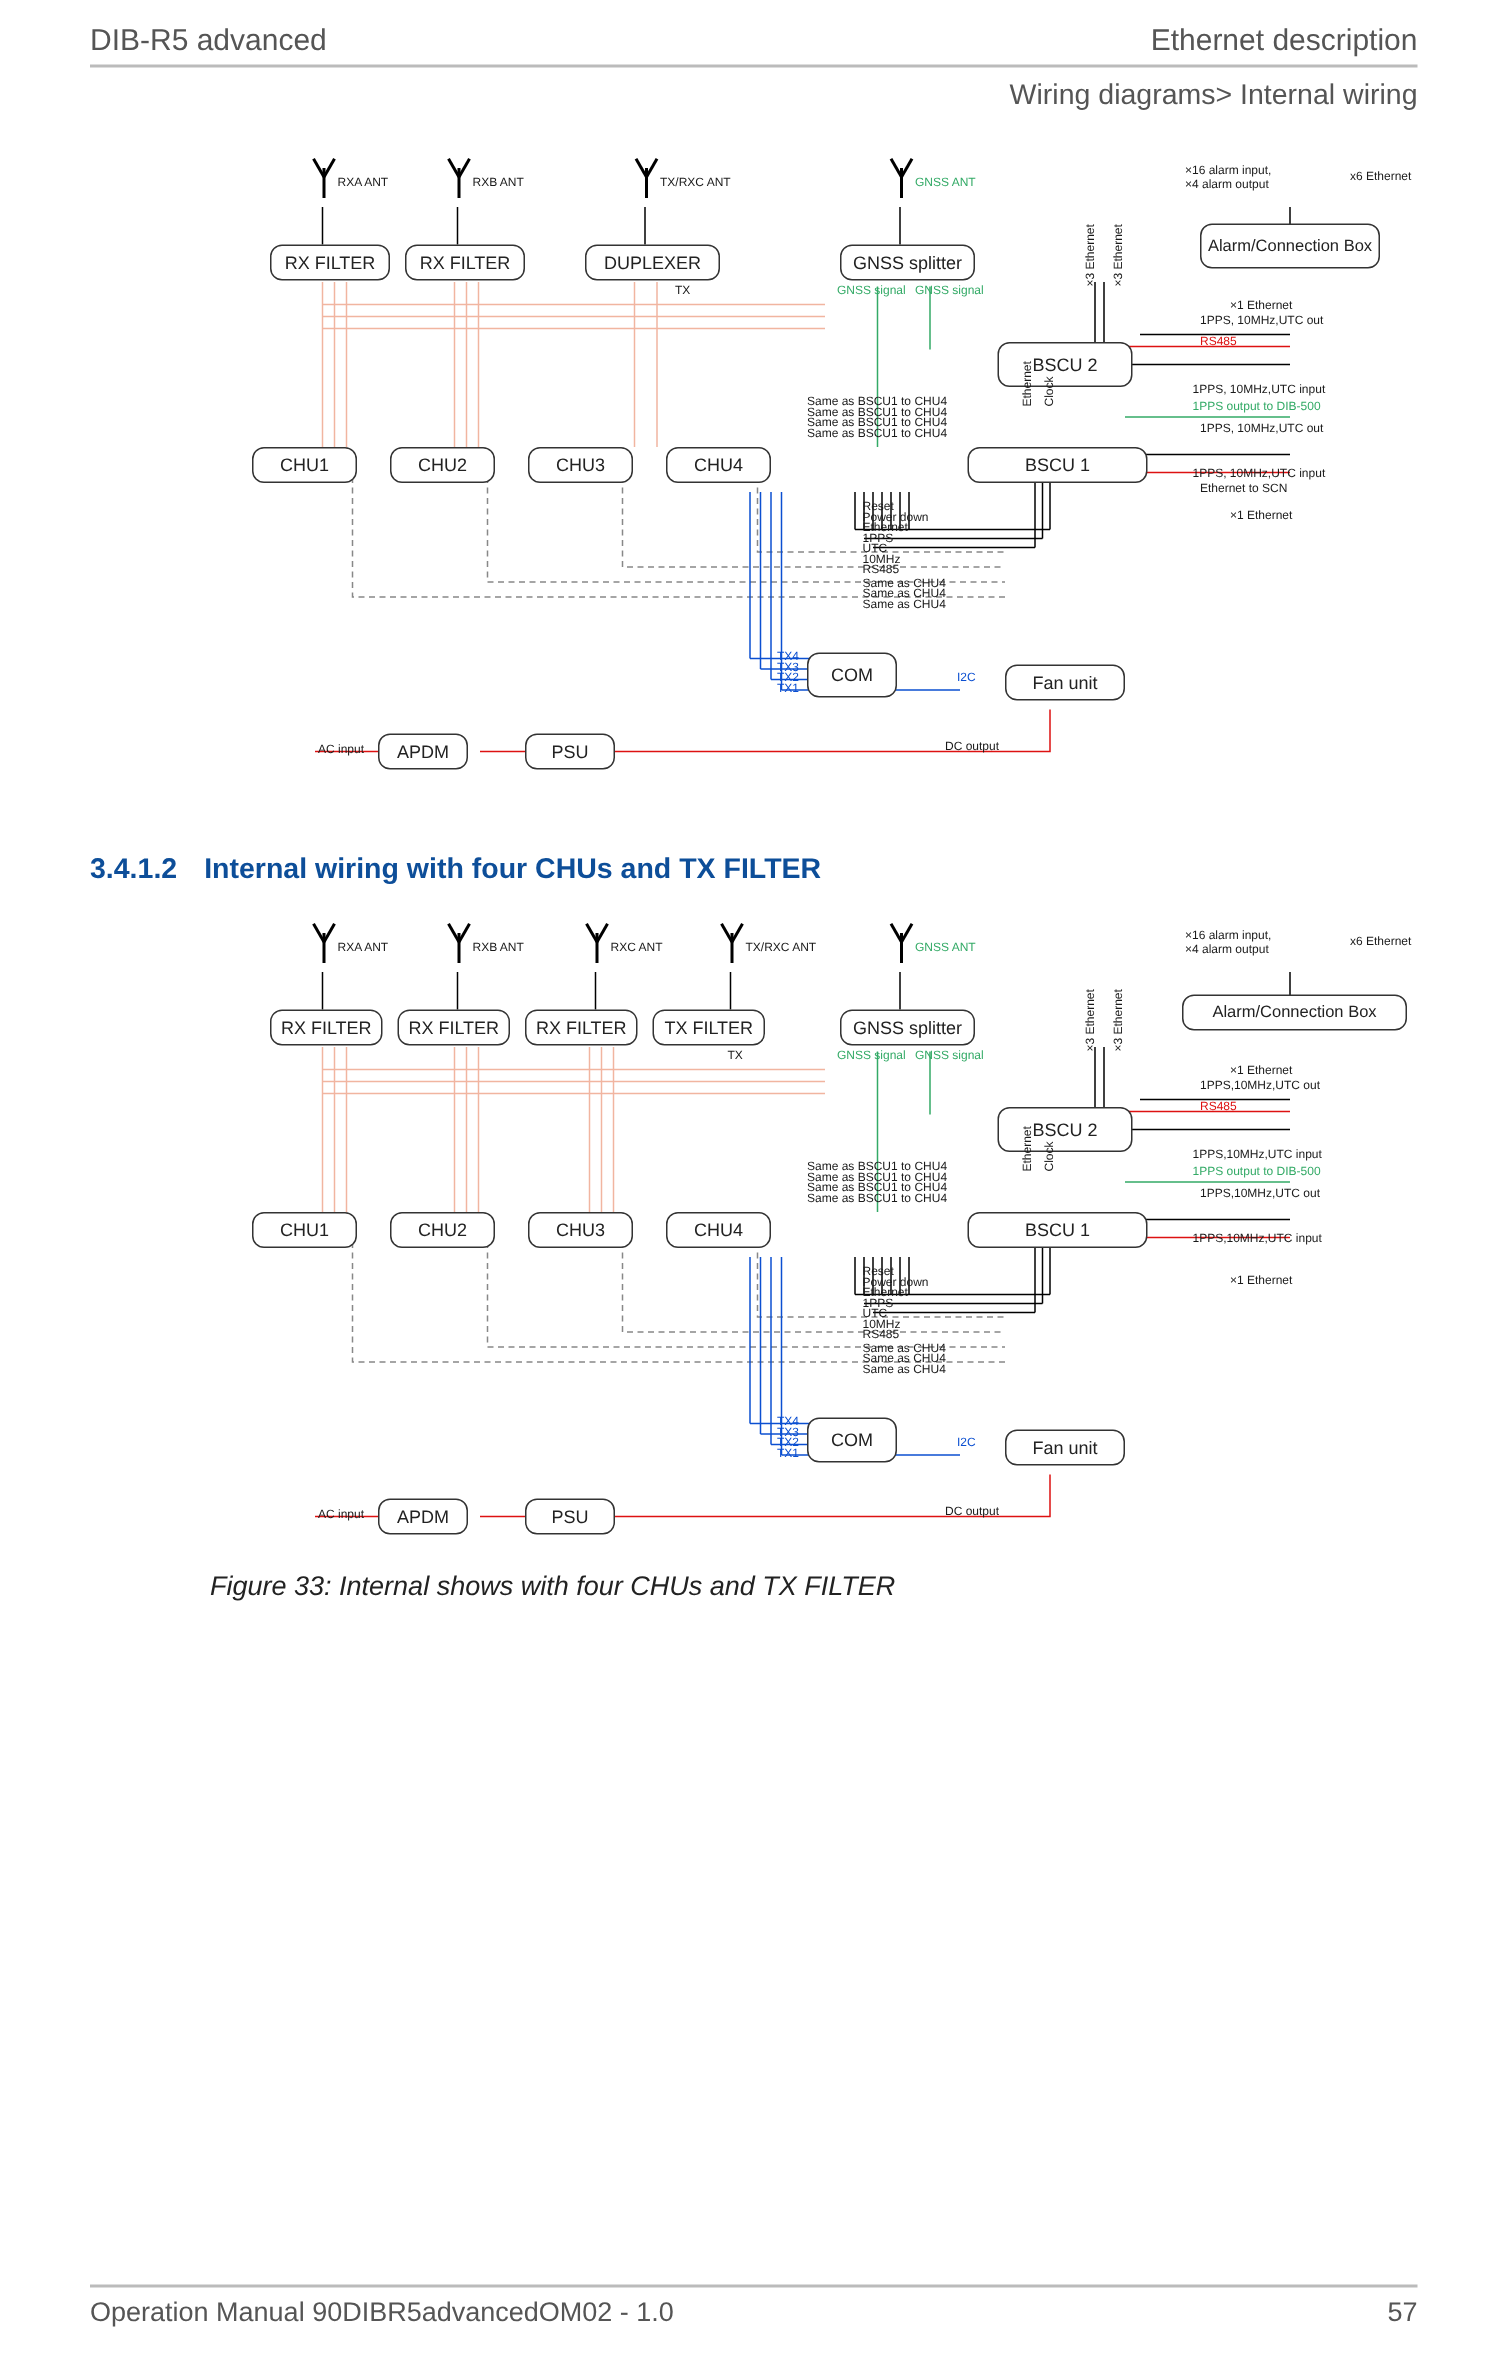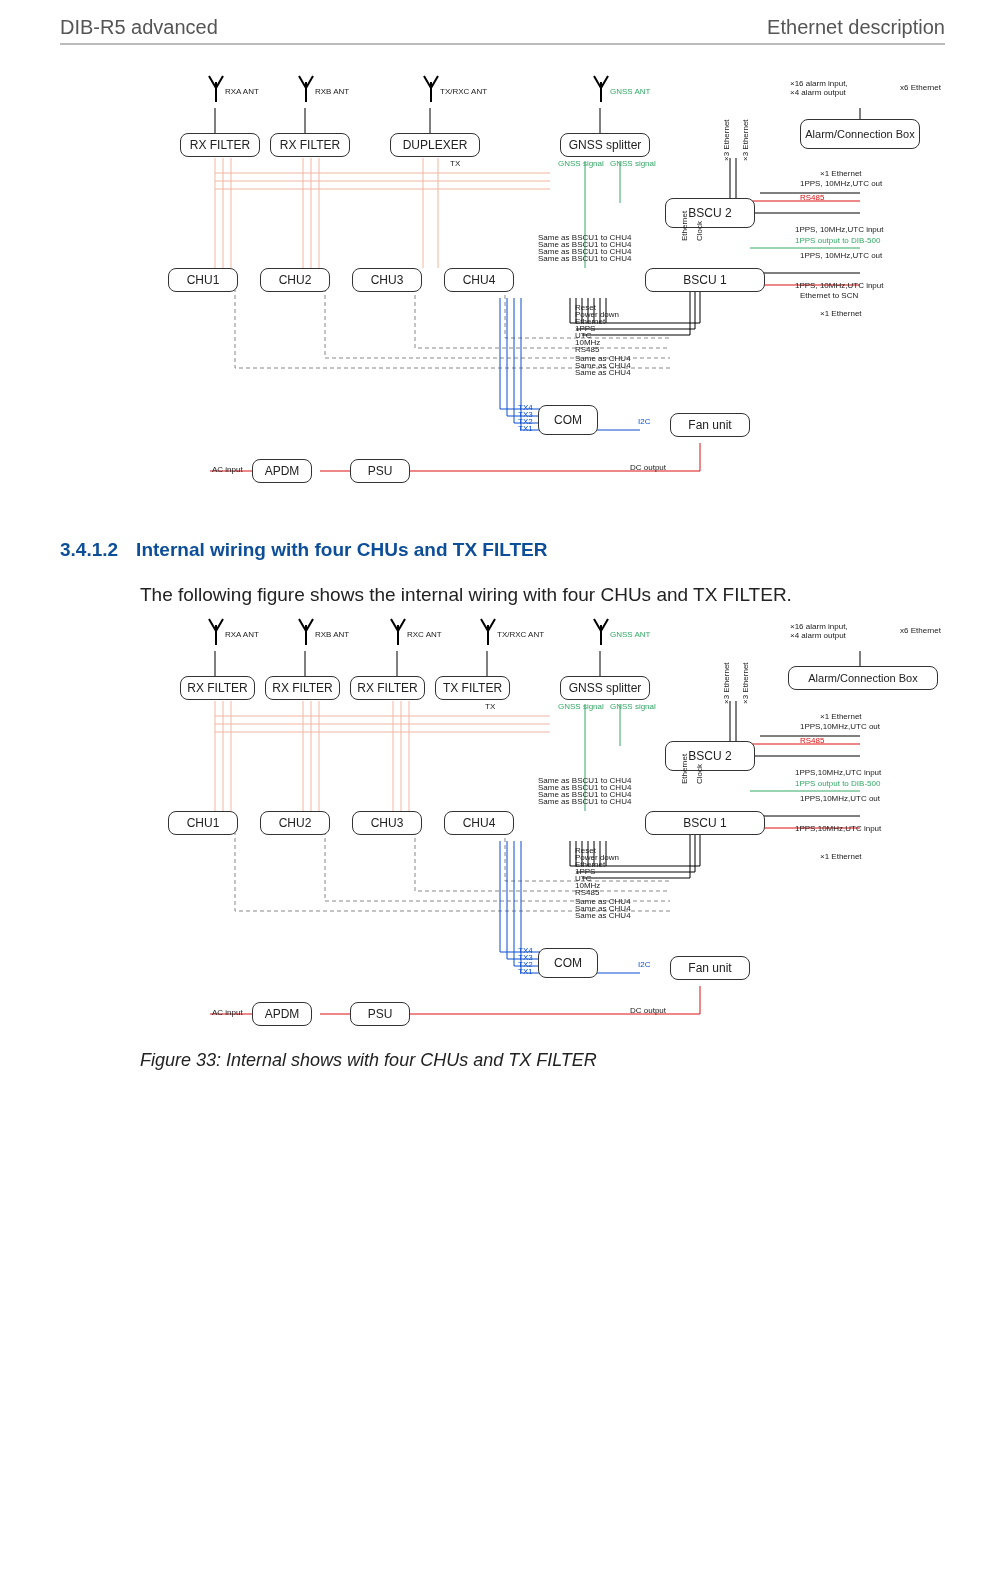--- a/index.html
+++ b/index.html
@@ -118,20 +118,21 @@
   }
 </style>
 </head>
 <body>
 
 <div class="page">
   <div class="header-row">
     <span>DIB-R5 advanced</span>
     <span>Ethernet description</span>
   </div>
+  <div class="sub-breadcrumb">Wiring diagrams&gt; Internal wiring</div>
 
   <div class="content-area">
 
     <div class="figure">
       <svg class="wires" viewBox="0 0 810 420">
         <g stroke="#f1b5a0" stroke-width="1" fill="none">
           <path d="M75 85 V195"></path>
             <path d="M83 85 V195"></path>
             <path d="M91 85 V195"></path>
           <path d="M163 85 V195"></path>
@@ -266,21 +267,20 @@
       <div class="tiny-label" style="left:378px; top:351px;color:#0b4fd1">TX1</div>
       <div class="tiny-label" style="left:498px; top:344px;color:#0b4fd1">I2C</div>
       <div class="tiny-label" style="left:72px;  top:392px">AC input</div>
       <div class="tiny-label" style="left:490px; top:390px">DC output</div>
     </div>
 
     <div class="section-header">
       <span>3.4.1.2</span>
       <span>Internal wiring with four CHUs and TX FILTER</span>
     </div>
-    <div class="body-text">The following figure shows the internal wiring with four CHUs and TX FILTER.</div>
 
     <div class="figure" style="margin-top:8px">
       <svg class="wires" viewBox="0 0 810 420">
         <g stroke="#f1b5a0" stroke-width="1" fill="none">
           <path d="M75 85 V195"></path>
             <path d="M83 85 V195"></path>
             <path d="M91 85 V195"></path>
           <path d="M163 85 V195"></path>
             <path d="M171 85 V195"></path>
             <path d="M179 85 V195"></path>
@@ -416,13 +416,17 @@
       <div class="tiny-label" style="left:378px; top:344px;color:#0b4fd1">TX2</div>
       <div class="tiny-label" style="left:378px; top:351px;color:#0b4fd1">TX1</div>
       <div class="tiny-label" style="left:498px; top:344px;color:#0b4fd1">I2C</div>
       <div class="tiny-label" style="left:72px;  top:392px">AC input</div>
       <div class="tiny-label" style="left:490px; top:390px">DC output</div>
     </div>
     <div class="figure-caption">Figure 33: Internal shows with four CHUs and TX FILTER</div>
 
   </div>
 
+  <div class="footer">
+    <span>Operation Manual 90DIBR5advancedOM02 - 1.0</span>
+    <span>57</span>
+  </div>
 </div>
 
 </body></html>

